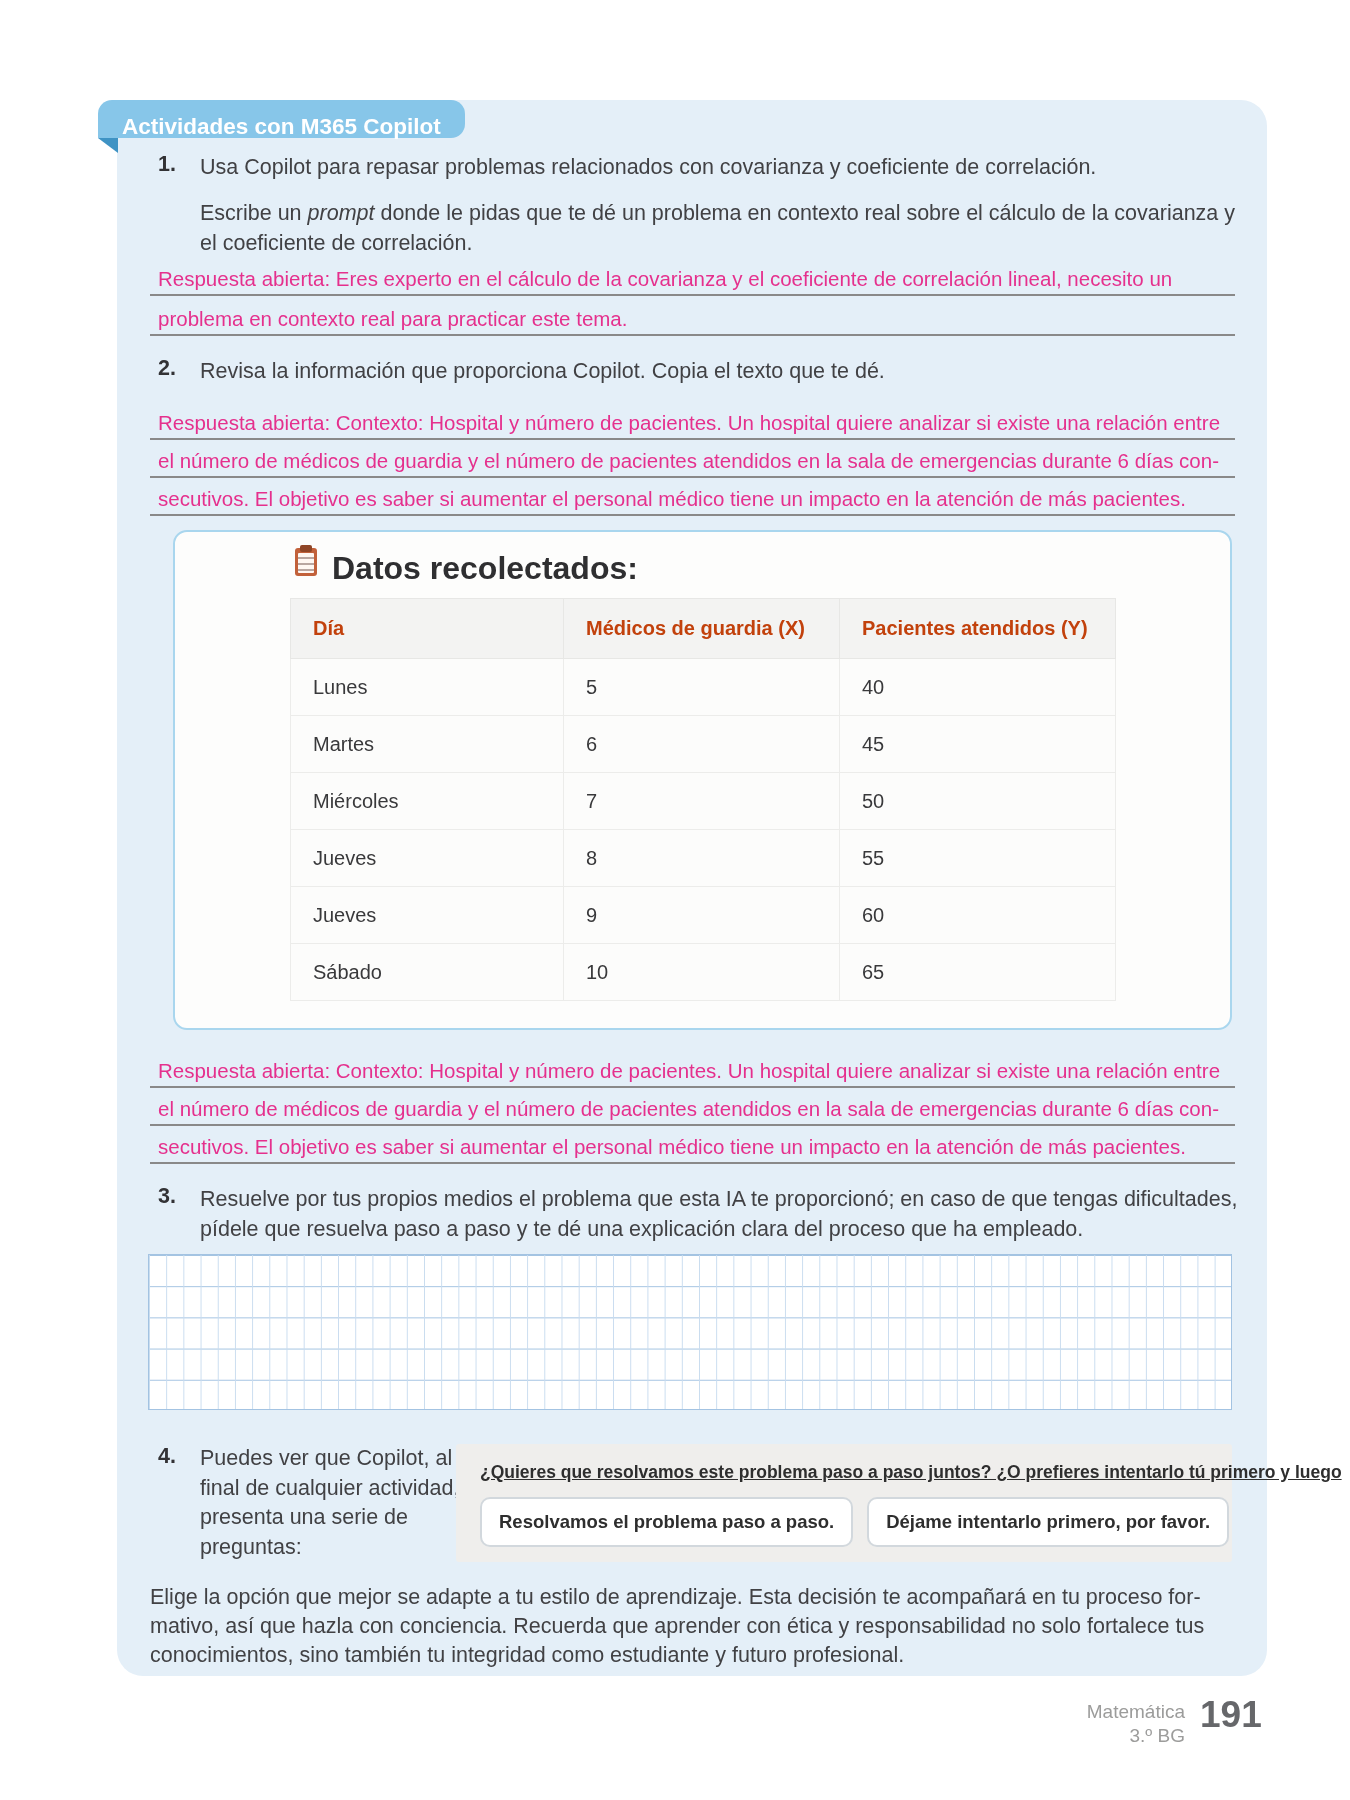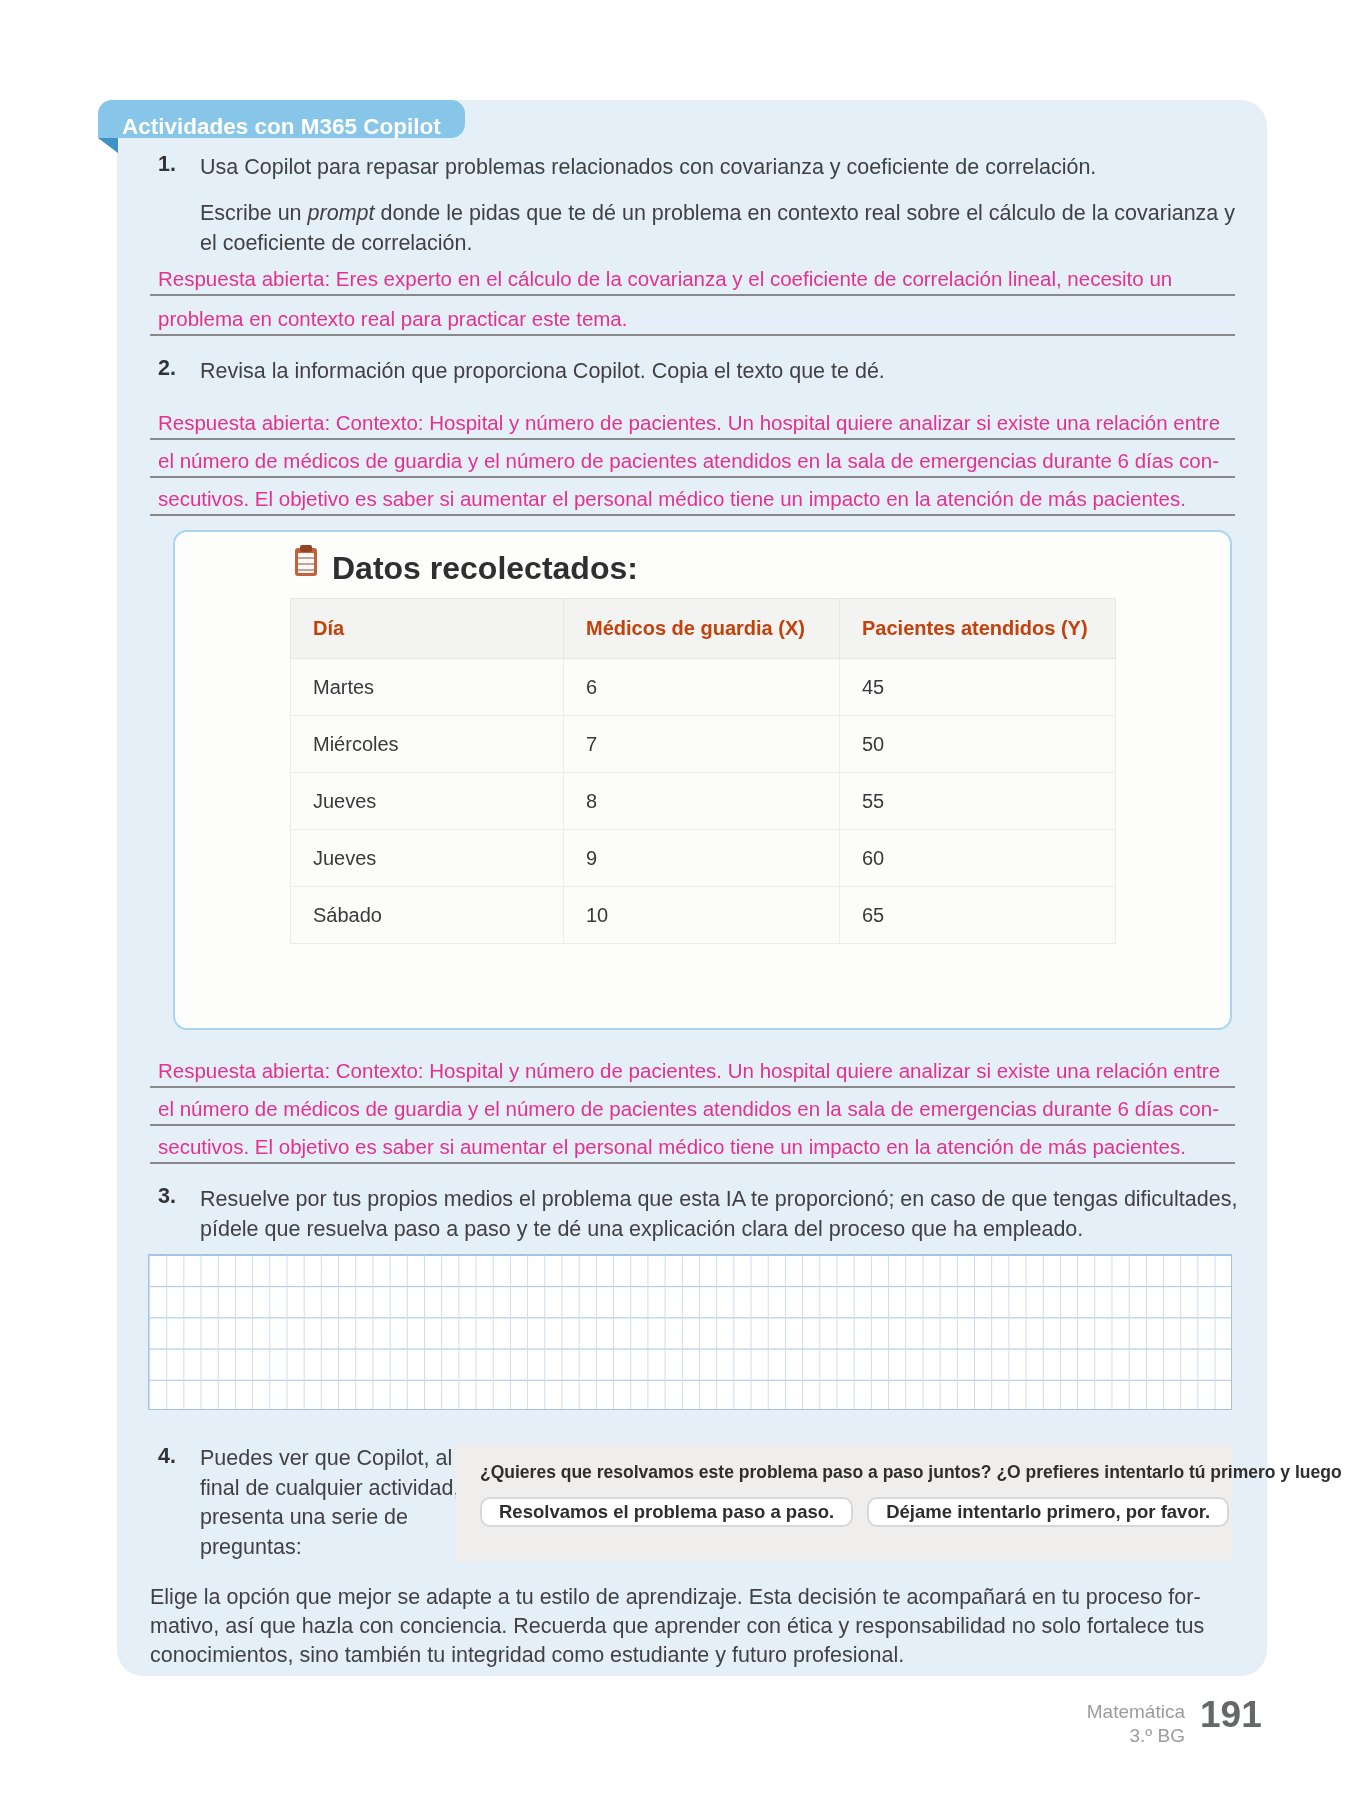--- a/index.html
+++ b/index.html
@@ -51,25 +51,25 @@
   .grid { left:148px; top:1254px; width:1084px; height:156px; background:#ffffff;
           border:1px solid #a3c3e2;
           background-image:
             linear-gradient(to right, #c9dcef 1px, transparent 1px),
             linear-gradient(to bottom, #a3c3e2 1px, transparent 1px);
           background-size:17.2px 31.2px; }
 
   
   .chatbox { left:456px; top:1444px; width:776px; height:118px; background:#efeeec;
              border-radius:3px; padding:13px 0 0 24px; }
-  .chat-q { font-size:17.5px; font-weight:bold; color:#2e2e2e; line-height:31px; white-space:nowrap; }
+  .chat-q { font-size:17.5px; font-weight:bold; color:#2e2e2e; line-height:31px; white-space:nowrap;text-decoration:underline; }
   .chat-buttons { margin-top:9px; display:flex; gap:14px; }
   .chat-btn { background:#ffffff; border:2px solid #d2d8dd; border-radius:10px;
               font-family:"Liberation Sans", sans-serif; font-size:18.5px; font-weight:bold;
-              color:#2e2e2e; padding:2px 17px; white-space:nowrap; cursor:pointer; }
+              color:#2e2e2e; padding:12px 17px; white-space:nowrap; cursor:pointer; }
 
   
   .footer-subject { right:165px; top:1700px; text-align:right; font-size:19px;
                     color:#9c9c9b; line-height:24px; }
   .footer-page { left:1200px; top:1694px; font-size:37px; font-weight:bold; color:#66676a; }
 </style>
 </head>
 <body>
 
 <div class="abs panel"></div>
@@ -107,20 +107,25 @@
       <col class="c3">
     </colgroup>
   <thead>
     <tr>
       <th>Día</th>
       <th>Médicos de guardia (X)</th>
       <th>Pacientes atendidos (Y)</th>
     </tr>
   </thead>
   <tbody>
+    <tr>
+      <td>Lunes</td>
+      <td>5</td>
+      <td>40</td>
+    </tr>
     <tr>
       <td>Martes</td>
       <td>6</td>
       <td>45</td>
     </tr>
     <tr>
       <td>Miércoles</td>
       <td>7</td>
       <td>50</td>
     </tr>

